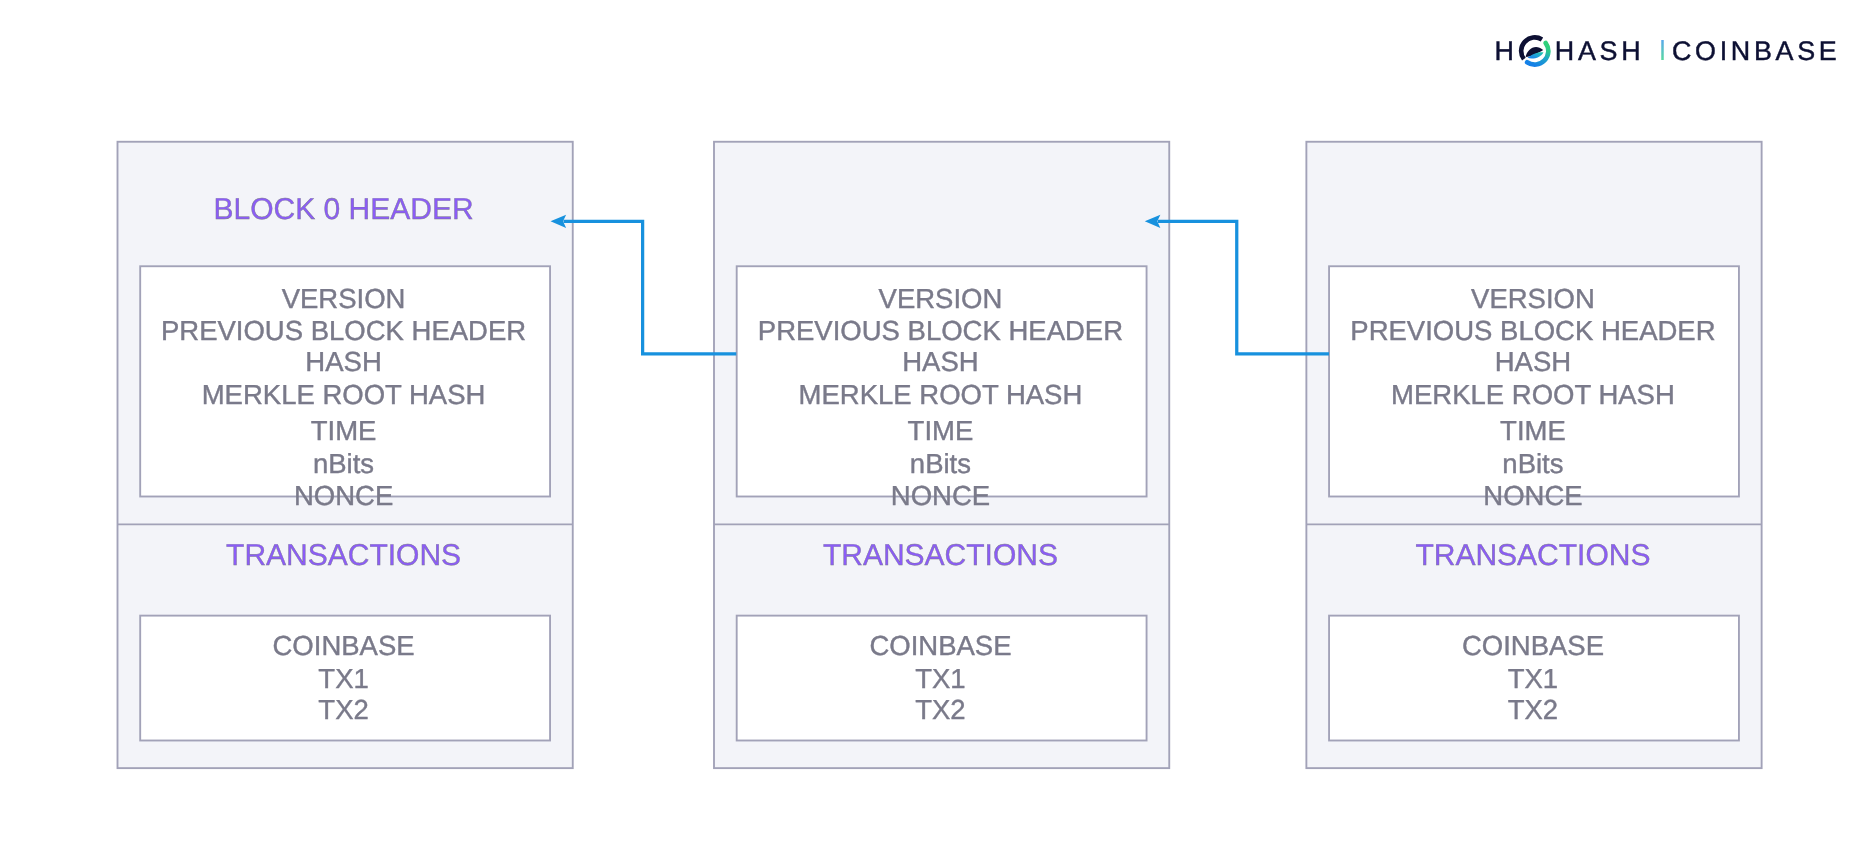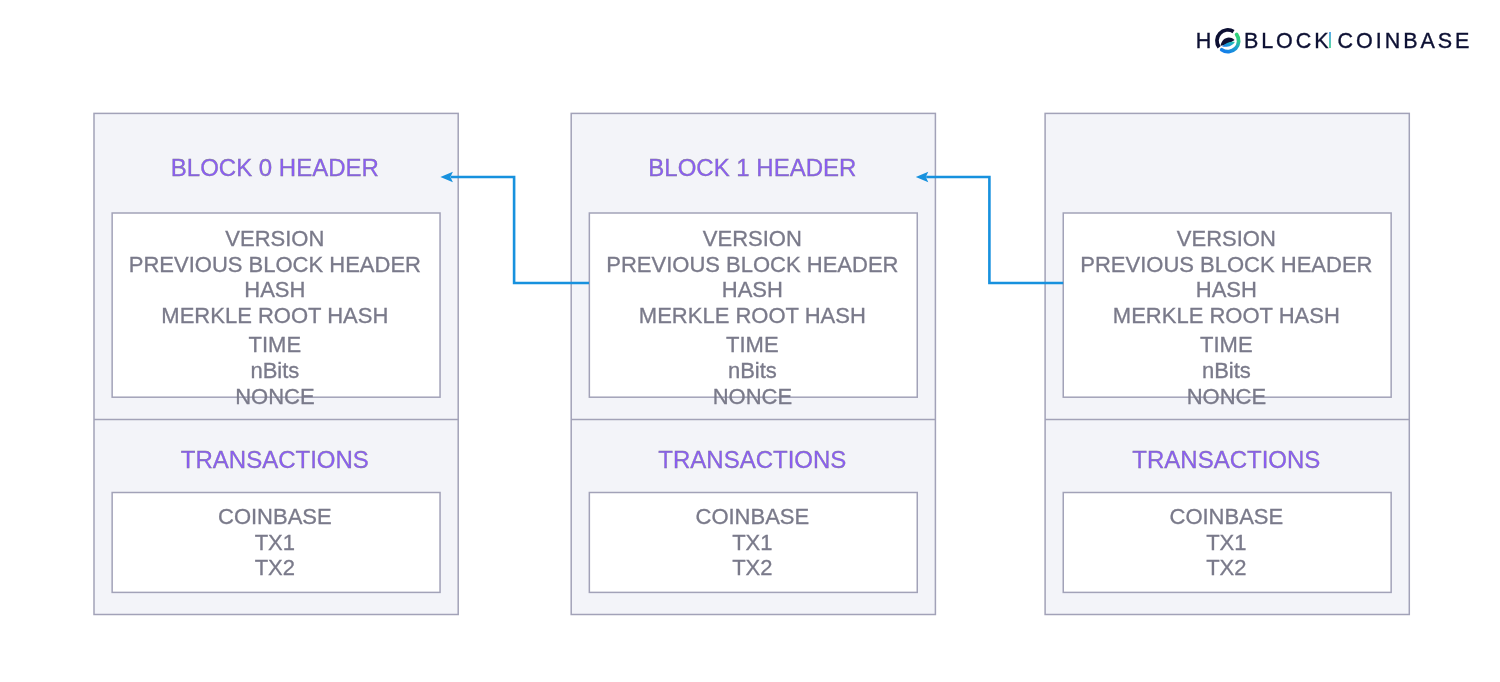--- a/index.html
+++ b/index.html
@@ -56,21 +56,21 @@
   .sec-title {
     text-align: center;
     color: #8b5cf6;
     font-size: 24px;
     line-height: 24px;
     white-space: nowrap;
     padding-right: 2.3px;
     -webkit-text-stroke: 0.32px #7a7a8a;
   }
   .hdr-title { padding-top: 42.5px; }
-  .tx-title  { padding-top: 29px; }
+  .tx-title  { padding-top: 14px; }
 
   .inner-box {
     position: absolute;
     left: 17.5px;
     right: 17.5px;
     box-sizing: border-box;
     text-align: center;
     color: #7a7a8a;
     font-size: 22px;
     padding-right: 2.3px;
@@ -108,21 +108,21 @@
           <stop offset="1" stop-color="#1580e8"></stop>
         </linearGradient>
       </defs>
       <g transform="translate(50,50)">
         <path d="M 20.88 -33.41 A 39.4 39.4 0 0 0 -31.47 23.71" fill="none" stroke="#0d1033" stroke-width="13.5"></path>
         <path d="M 31.88 -23.16 A 39.4 39.4 0 0 1 -22.03 32.66" fill="none" stroke="url(#hzArc)" stroke-width="13.5" stroke-linecap="round"></path>
         <path d="M -26.5 17.5 C -22 -6 2 -22.5 24.5 -3 C 10 6 -9.5 16.5 -26.5 17.5 Z" fill="#0d1033"></path>
         <path d="M 25.5 4 C 18 18.5 -5.5 25.5 -21 19.5 C -9 10 8.5 1.5 25.5 4 Z" fill="url(#hzLeaf)"></path>
       </g>
     </svg>
-    <span class="word word-rizen">BLOCK</span>
+    <span class="word word-rizen">HASH</span>
     <span class="bar"></span>
     <span class="word word-academy">COINBASE</span>
   </div>
 
   <svg id="frames" viewBox="0 0 1500 682">
     <g>
       <rect x="94.0" y="113.4" width="364.2" height="501.1" fill="#f3f4f9" stroke="#a2a2b8" stroke-width="1.5"></rect>
       <line x1="94.0" y1="419.5" x2="458.2" y2="419.5" stroke="#a2a2b8" stroke-width="1.5"></line>
       <rect x="112.15" y="213.0" width="327.90" height="184.20" fill="#ffffff" stroke="#a2a2b8" stroke-width="1.5"></rect>
       <rect x="112.15" y="492.5" width="327.90" height="99.90" fill="#ffffff" stroke="#a2a2b8" stroke-width="1.5"></rect>
@@ -164,21 +164,20 @@
           <div class="line">COINBASE</div>
           <div class="line">TX1</div>
           <div class="line">TX2</div>
         </div>
       </div>
     </div>
   </div>
 
   <div class="block block-1">
     <div class="section-header">
-      <div class="sec-title hdr-title">BLOCK 1 HEADER</div>
       <div class="inner-box inner-header">
         <div class="grp grp1">
           <div class="line">VERSION</div>
           <div class="line">PREVIOUS BLOCK HEADER HASH</div>
           <div class="line">MERKLE ROOT HASH</div>
         </div>
         <div class="grp grp2">
           <div class="line">TIME</div>
           <div class="line">nBits</div>
           <div class="line">NONCE</div>

